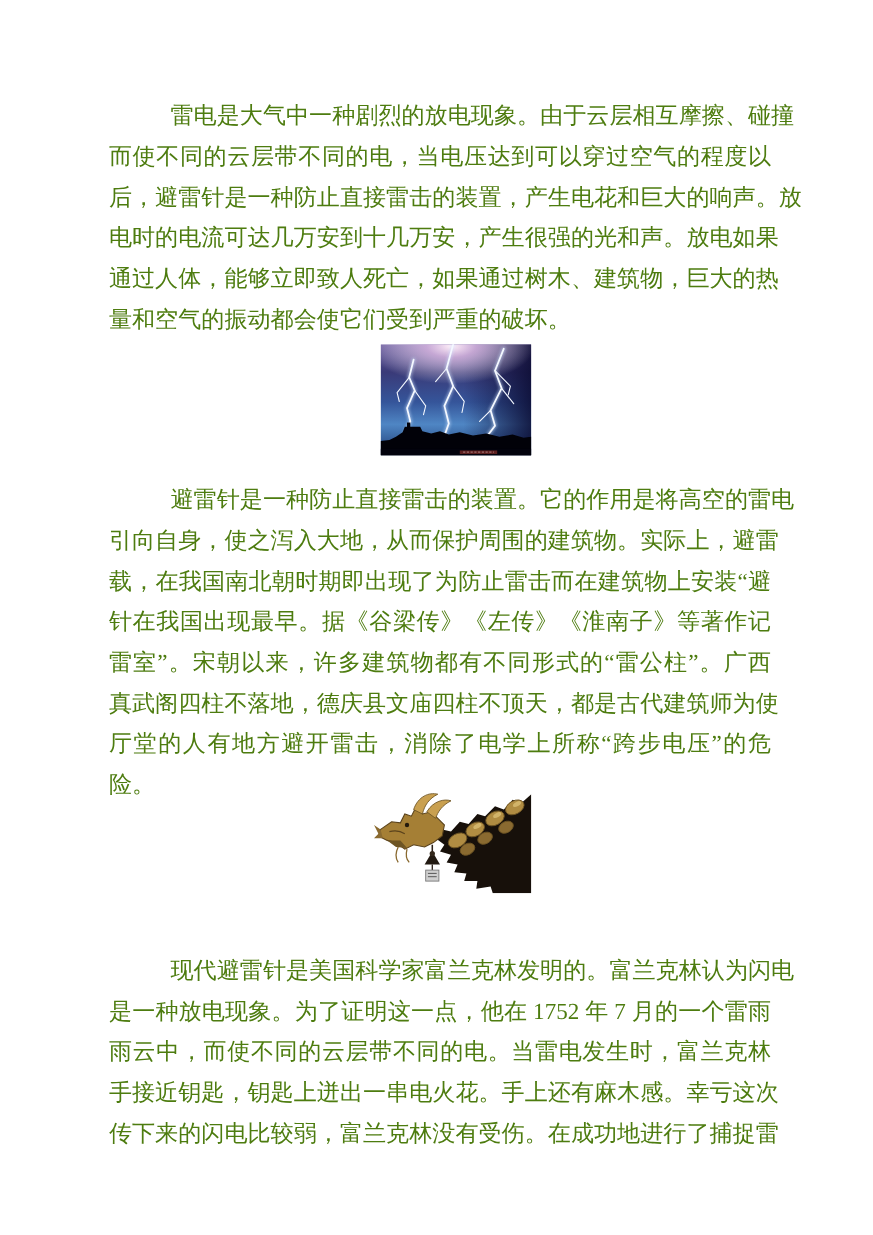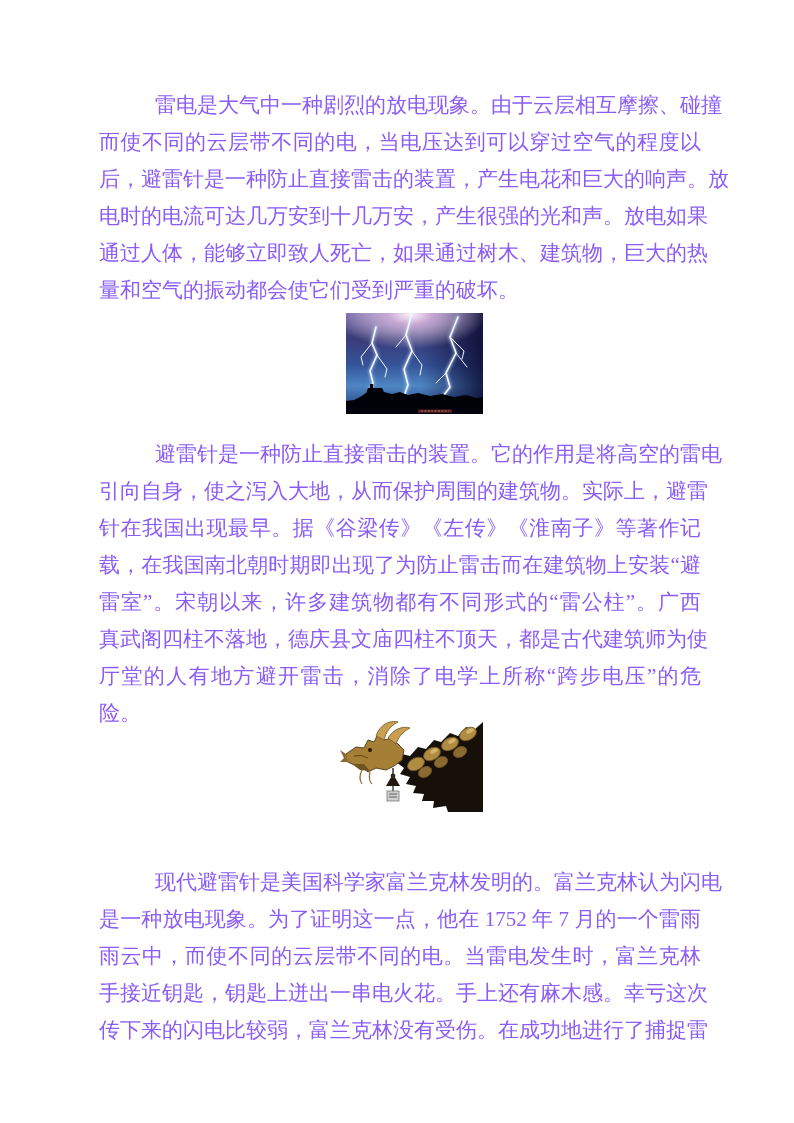--- a/index.html
+++ b/index.html
@@ -4,21 +4,21 @@
 <style>
   * { margin: 0; padding: 0; box-sizing: border-box; }
   html, body { background: #ffffff; }
   .page {
     position: relative;
     width: 794px;
     height: 1113px;
     background: #ffffff;
     overflow: hidden;
     font-family: "Liberation Serif", "DejaVu Serif", serif;
-    color: #8b5cf6;
+    color: #4d7c0f;
   }
   .para {
     position: absolute;
     left: 99px;
     width: 602px;
     font-size: 21px;
     line-height: 37px;
   }
   .line {
     white-space: nowrap;
@@ -99,22 +99,22 @@
 
       <rect x="0" y="95" width="137" height="6" fill="#02020c"></rect>
       <rect x="72" y="96.5" width="34" height="3.2" fill="#5e2020"></rect>
       <line x1="75" y1="98" x2="103" y2="98" stroke="#c9a9a9" stroke-width="0.8" stroke-dasharray="2 1.4" opacity="0.8"></line>
     </svg>
   </div>
 
   <div class="para" style="top:436px;">
     <div class="line first">避雷针是一种防止直接雷击的装置。它的作用是将高空的雷电</div>
     <div class="line">引向自身，使之泻入大地，从而保护周围的建筑物。实际上，避雷</div>
+    <div class="line">载，在我国南北朝时期即出现了为防止雷击而在建筑物上安装“避</div>
     <div class="line">针在我国出现最早。据《谷梁传》《左传》《淮南子》等著作记</div>
-    <div class="line">载，在我国南北朝时期即出现了为防止雷击而在建筑物上安装“避</div>
     <div class="line">雷室”。宋朝以来，许多建筑物都有不同形式的“雷公柱”。广西</div>
     <div class="line">真武阁四柱不落地，德庆县文庙四柱不顶天，都是古代建筑师为使</div>
     <div class="line">厅堂的人有地方避开雷击，消除了电学上所称“跨步电压”的危</div>
     <div class="line last">险。</div>
   </div>
 
   <div class="figure" style="left:340px; top:714px;">
     <svg width="143" height="98" viewBox="0 0 143 98">
       <rect width="143" height="98" fill="#ffffff"></rect>
 

